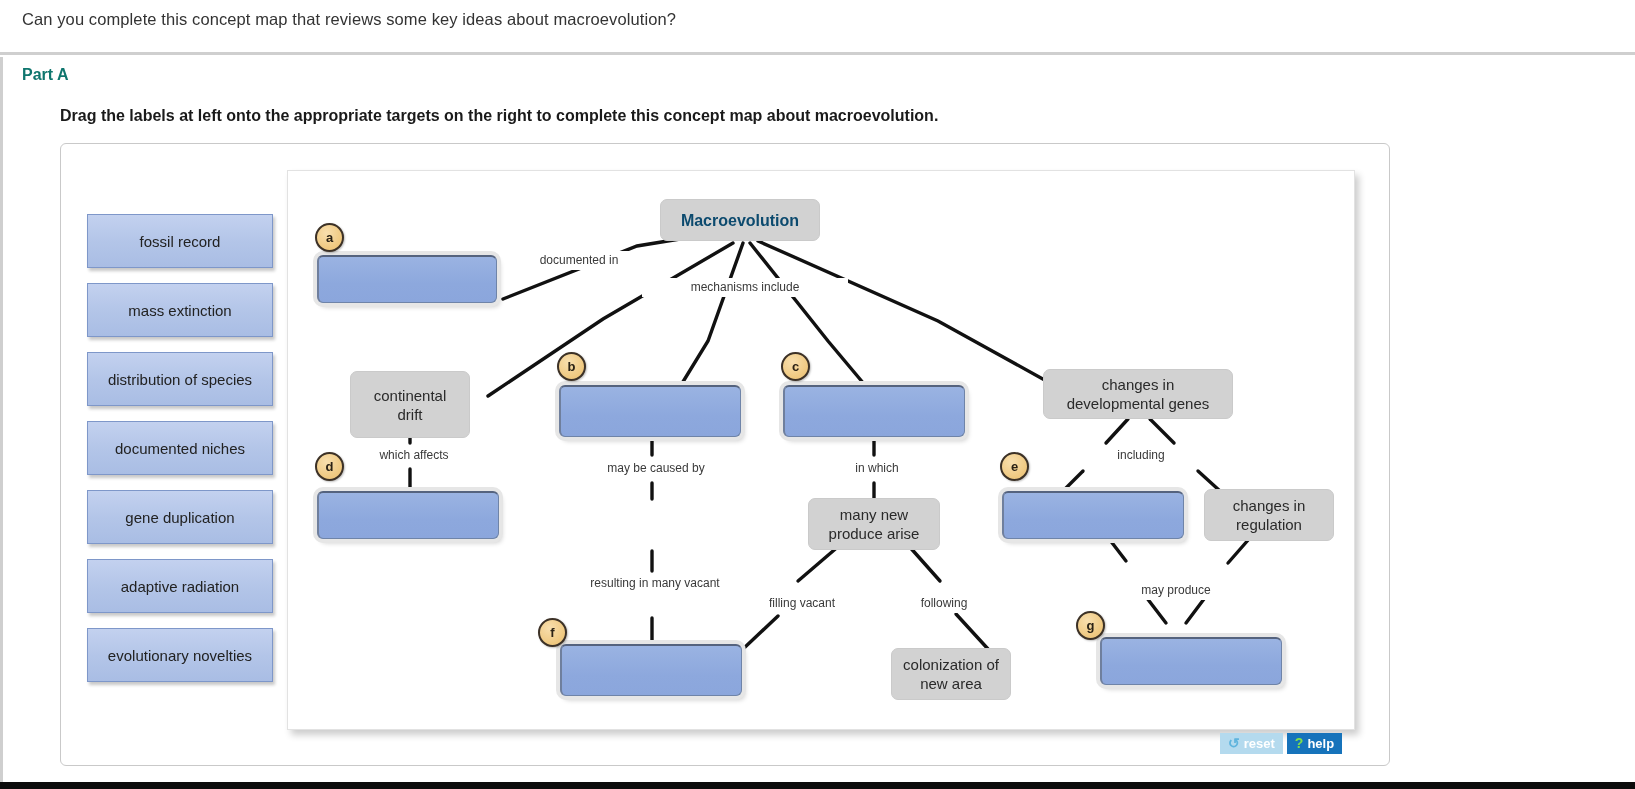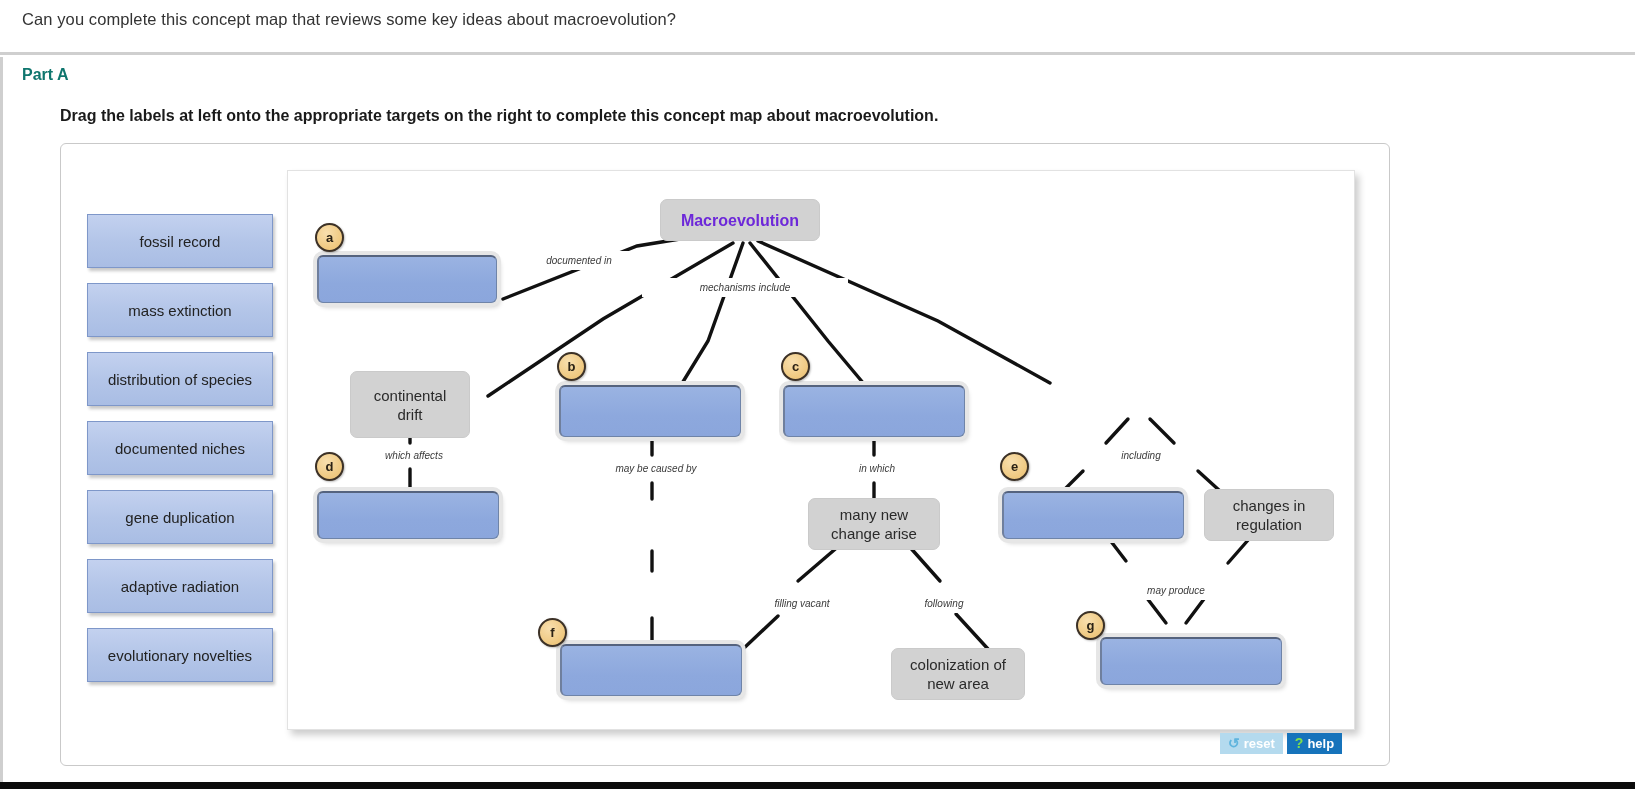--- a/index.html
+++ b/index.html
@@ -79,39 +79,38 @@
     font-size:15px;
     line-height:19px;
     color:#2a2a2a;
     z-index:3;
   }
   .gray{
     background:#d2d2d2;
     border:1px solid #cacaca;
     padding:5px 10px;
   }
-  .gray.root{font-weight:bold;color:#6d28d9;font-size:16px;}
+  .gray.root{font-weight:bold;color:#0c4a6e;font-size:16px;}
   .target{
     background:#90aade;
     background-image:linear-gradient(180deg,#9ab3e2 0%,#8da8dd 60%,#8ba6dc 100%);
     border:1px solid #6f84a8;
     border-top:2px solid #55637e;
     border-left:2px solid #6f7f9d;
     border-radius:6px;
     box-shadow:0 0 0 4px #e6e6e6, 3px 4px 5px rgba(0,0,0,.20);
     cursor:pointer;
   }
   
   .edge-label{
     position:absolute;
-    font-size:10px; color:#3a3a3a; line-height:19px;
+    font-size:12px; color:#3a3a3a; line-height:19px;
     text-align:center; white-space:pre; z-index:4;
     background:#fff;
     padding:0 3px;
-    font-style:italic;
   }
   .edge-label.wrap{white-space:normal;}
 
   
   .badge{
     position:absolute;
     width:25px;height:25px;border-radius:50%;
     background:#f3cf8d;
     background-image:radial-gradient(circle at 38% 32%,#f8dfae 0%,#efc87f 70%);
     border:2px solid #3c3126;
@@ -230,37 +229,39 @@
 
   <div class="badge" style="left:27px;top:281px;">d</div>
   <div class="node target" style="left:29px;top:320px;width:182px;height:48px;"></div>
 
   <div class="badge" style="left:269px;top:181px;">b</div>
   <div class="node target" style="left:271px;top:214px;width:182px;height:52px;"></div>
 
   <div class="edge-label" style="left:286px;top:288px;width:158px;">may be caused by</div>
 
 
+  <div class="edge-label wrap" style="left:286px;top:403px;width:156px;">resulting in many vacant</div>
 
   <div class="badge" style="left:250px;top:447px;">f</div>
   <div class="node target" style="left:272px;top:473px;width:182px;height:52px;"></div>
 
   <div class="badge" style="left:493px;top:181px;">c</div>
   <div class="node target" style="left:495px;top:214px;width:182px;height:52px;"></div>
 
   <div class="edge-label" style="left:528px;top:288px;width:116px;">in which</div>
 
-  <div class="node gray" style="left:520px;top:327px;width:132px;height:52px;">many new change arise</div>
+  <div class="node gray" style="left:520px;top:327px;width:132px;height:52px;">many new produce arise</div>
 
   <div class="edge-label" style="left:450px;top:423px;width:122px;">filling vacant</div>
 
   <div class="edge-label" style="left:605px;top:423px;width:96px;">following</div>
 
-  <div class="node gray" style="left:603px;top:477px;width:134px;height:52px;">colonization of new area</div>
-
+  <div class="node gray" style="left:603px;top:477px;width:120px;height:52px;">colonization of new area</div>
+
+  <div class="node gray" style="left:755px;top:198px;width:190px;height:50px;">changes in developmental genes</div>
 
   <div class="edge-label" style="left:800px;top:275px;width:100px;">including</div>
 
   <div class="badge" style="left:712px;top:281px;">e</div>
   <div class="node target" style="left:714px;top:320px;width:182px;height:48px;"></div>
 
   <div class="node gray" style="left:916px;top:318px;width:130px;height:52px;">changes in regulation</div>
 
   <div class="edge-label" style="left:820px;top:410px;width:130px;">may produce</div>
 

